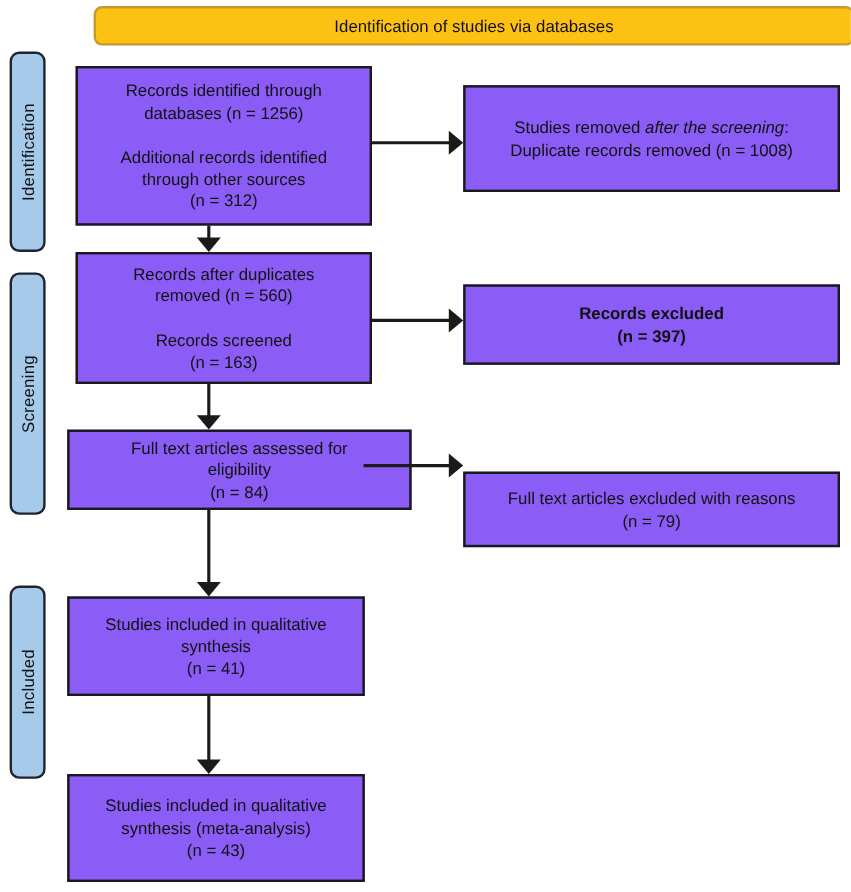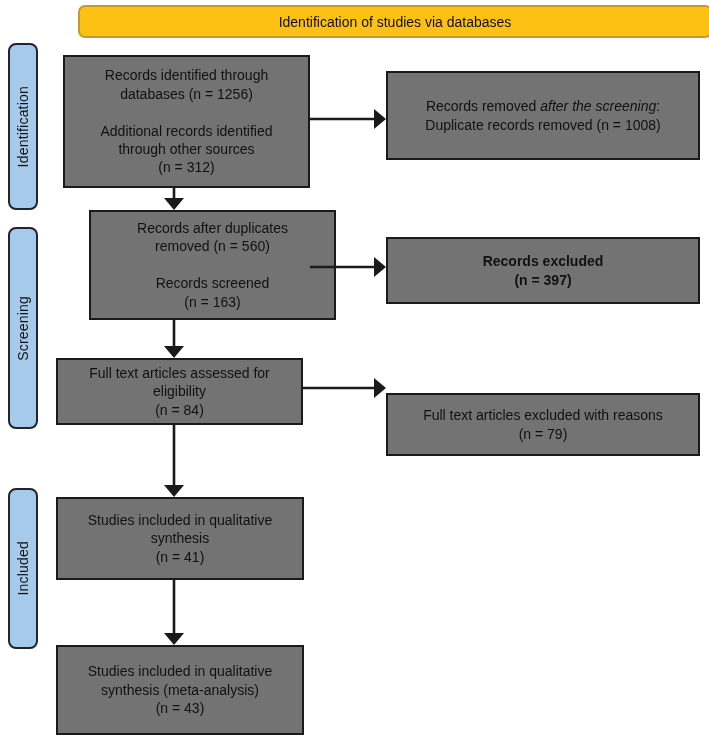--- a/index.html
+++ b/index.html
@@ -49,35 +49,35 @@
     font-size: 14px;
     letter-spacing: 0.2px;
     white-space: nowrap;
   }
   .stage-identification { top: 43px; height: 167px; }
   .stage-screening      { top: 227px; height: 202px; }
   .stage-included       { top: 488px; height: 161px; }
 
   .fbox {
     position: absolute;
-    background: #737373;
+    background: #8b5cf6;
     border: 2px solid var(--box-border);
     display: flex; align-items: center; justify-content: center;
     text-align: center;
     font-size: 14px;
     line-height: 1.32;
     padding: 6px 8px;
   }
   .fbox .box-text { white-space: pre-line; }
 
   .box-identified        { left: 63px;  top: 55px;  width: 247px; height: 133px; }
   .box-removed           { left: 386px; top: 71px;  width: 314px; height: 89px;  }
-  .box-screened          { left: 63px;  top: 210px; width: 247px; height: 110px; margin-left: 26px; }
+  .box-screened          { left: 63px;  top: 210px; width: 247px; height: 110px; }
   .box-records-excluded  { left: 386px; top: 237px; width: 314px; height: 67px; font-weight: bold;  }
-  .box-fulltext          { left: 56px;  top: 358px; width: 247px; height: 67px;  }
+  .box-fulltext          { left: 56px;  top: 358px; width: 287px; height: 67px;  }
   .box-fulltext-excluded { left: 386px; top: 357px; width: 314px; height: 63px; margin-top: 36px;  }
   .box-qualitative       { left: 56px;  top: 497px; width: 248px; height: 83px;  }
   .box-meta              { left: 56px;  top: 645px; width: 248px; height: 90px;  }
 
   .arrows {
     position: absolute;
     left: 0; top: 0;
     width: 709px; height: 743px;
     pointer-events: none;
   }
@@ -106,21 +106,21 @@
   <div class="fbox box-identified">
     <div class="box-text">Records identified through
 databases (n = 1256)
 
 Additional records identified
 through other sources
 (n = 312)</div>
   </div>
 
   <div class="fbox box-removed">
-    <div class="box-text"><span>Records removed </span><em>after the screening</em><span>:
+    <div class="box-text"><span>Studies removed </span><em>after the screening</em><span>:
 Duplicate records removed (n = 1008)</span></div>
   </div>
 
   <div class="fbox box-screened">
     <div class="box-text">Records after duplicates
 removed (n = 560)
 
 Records screened
 (n = 163)</div>
   </div>

